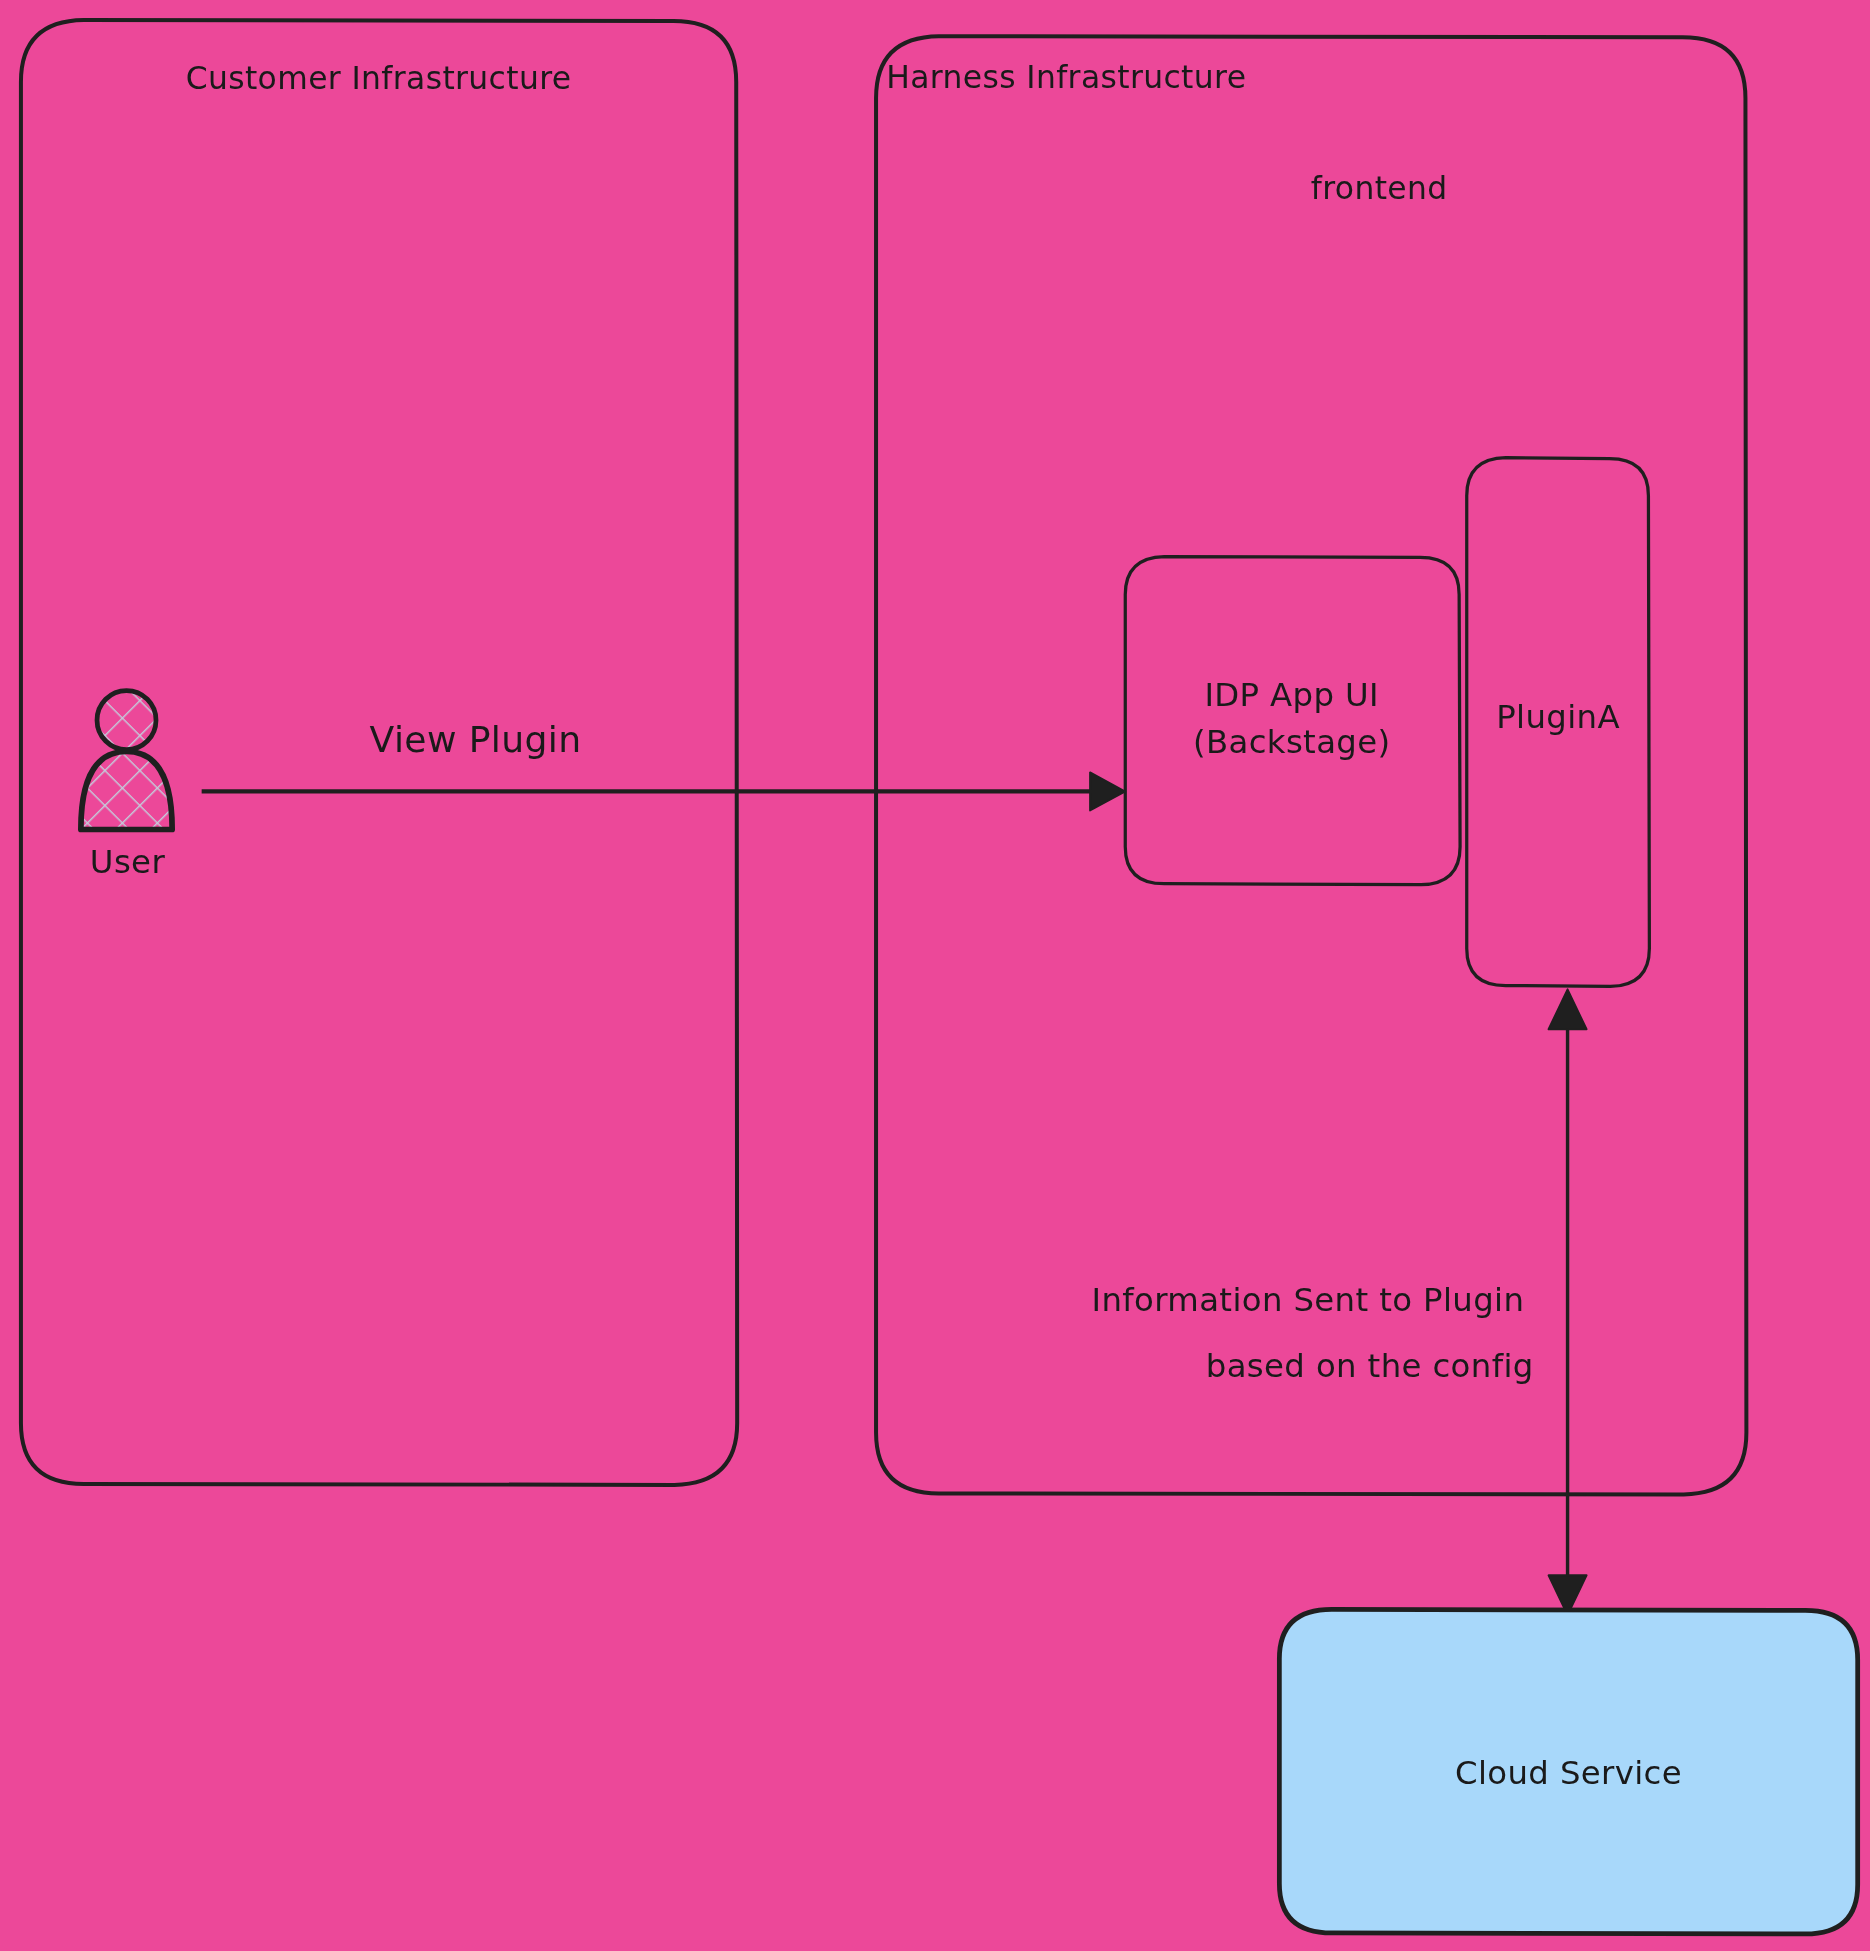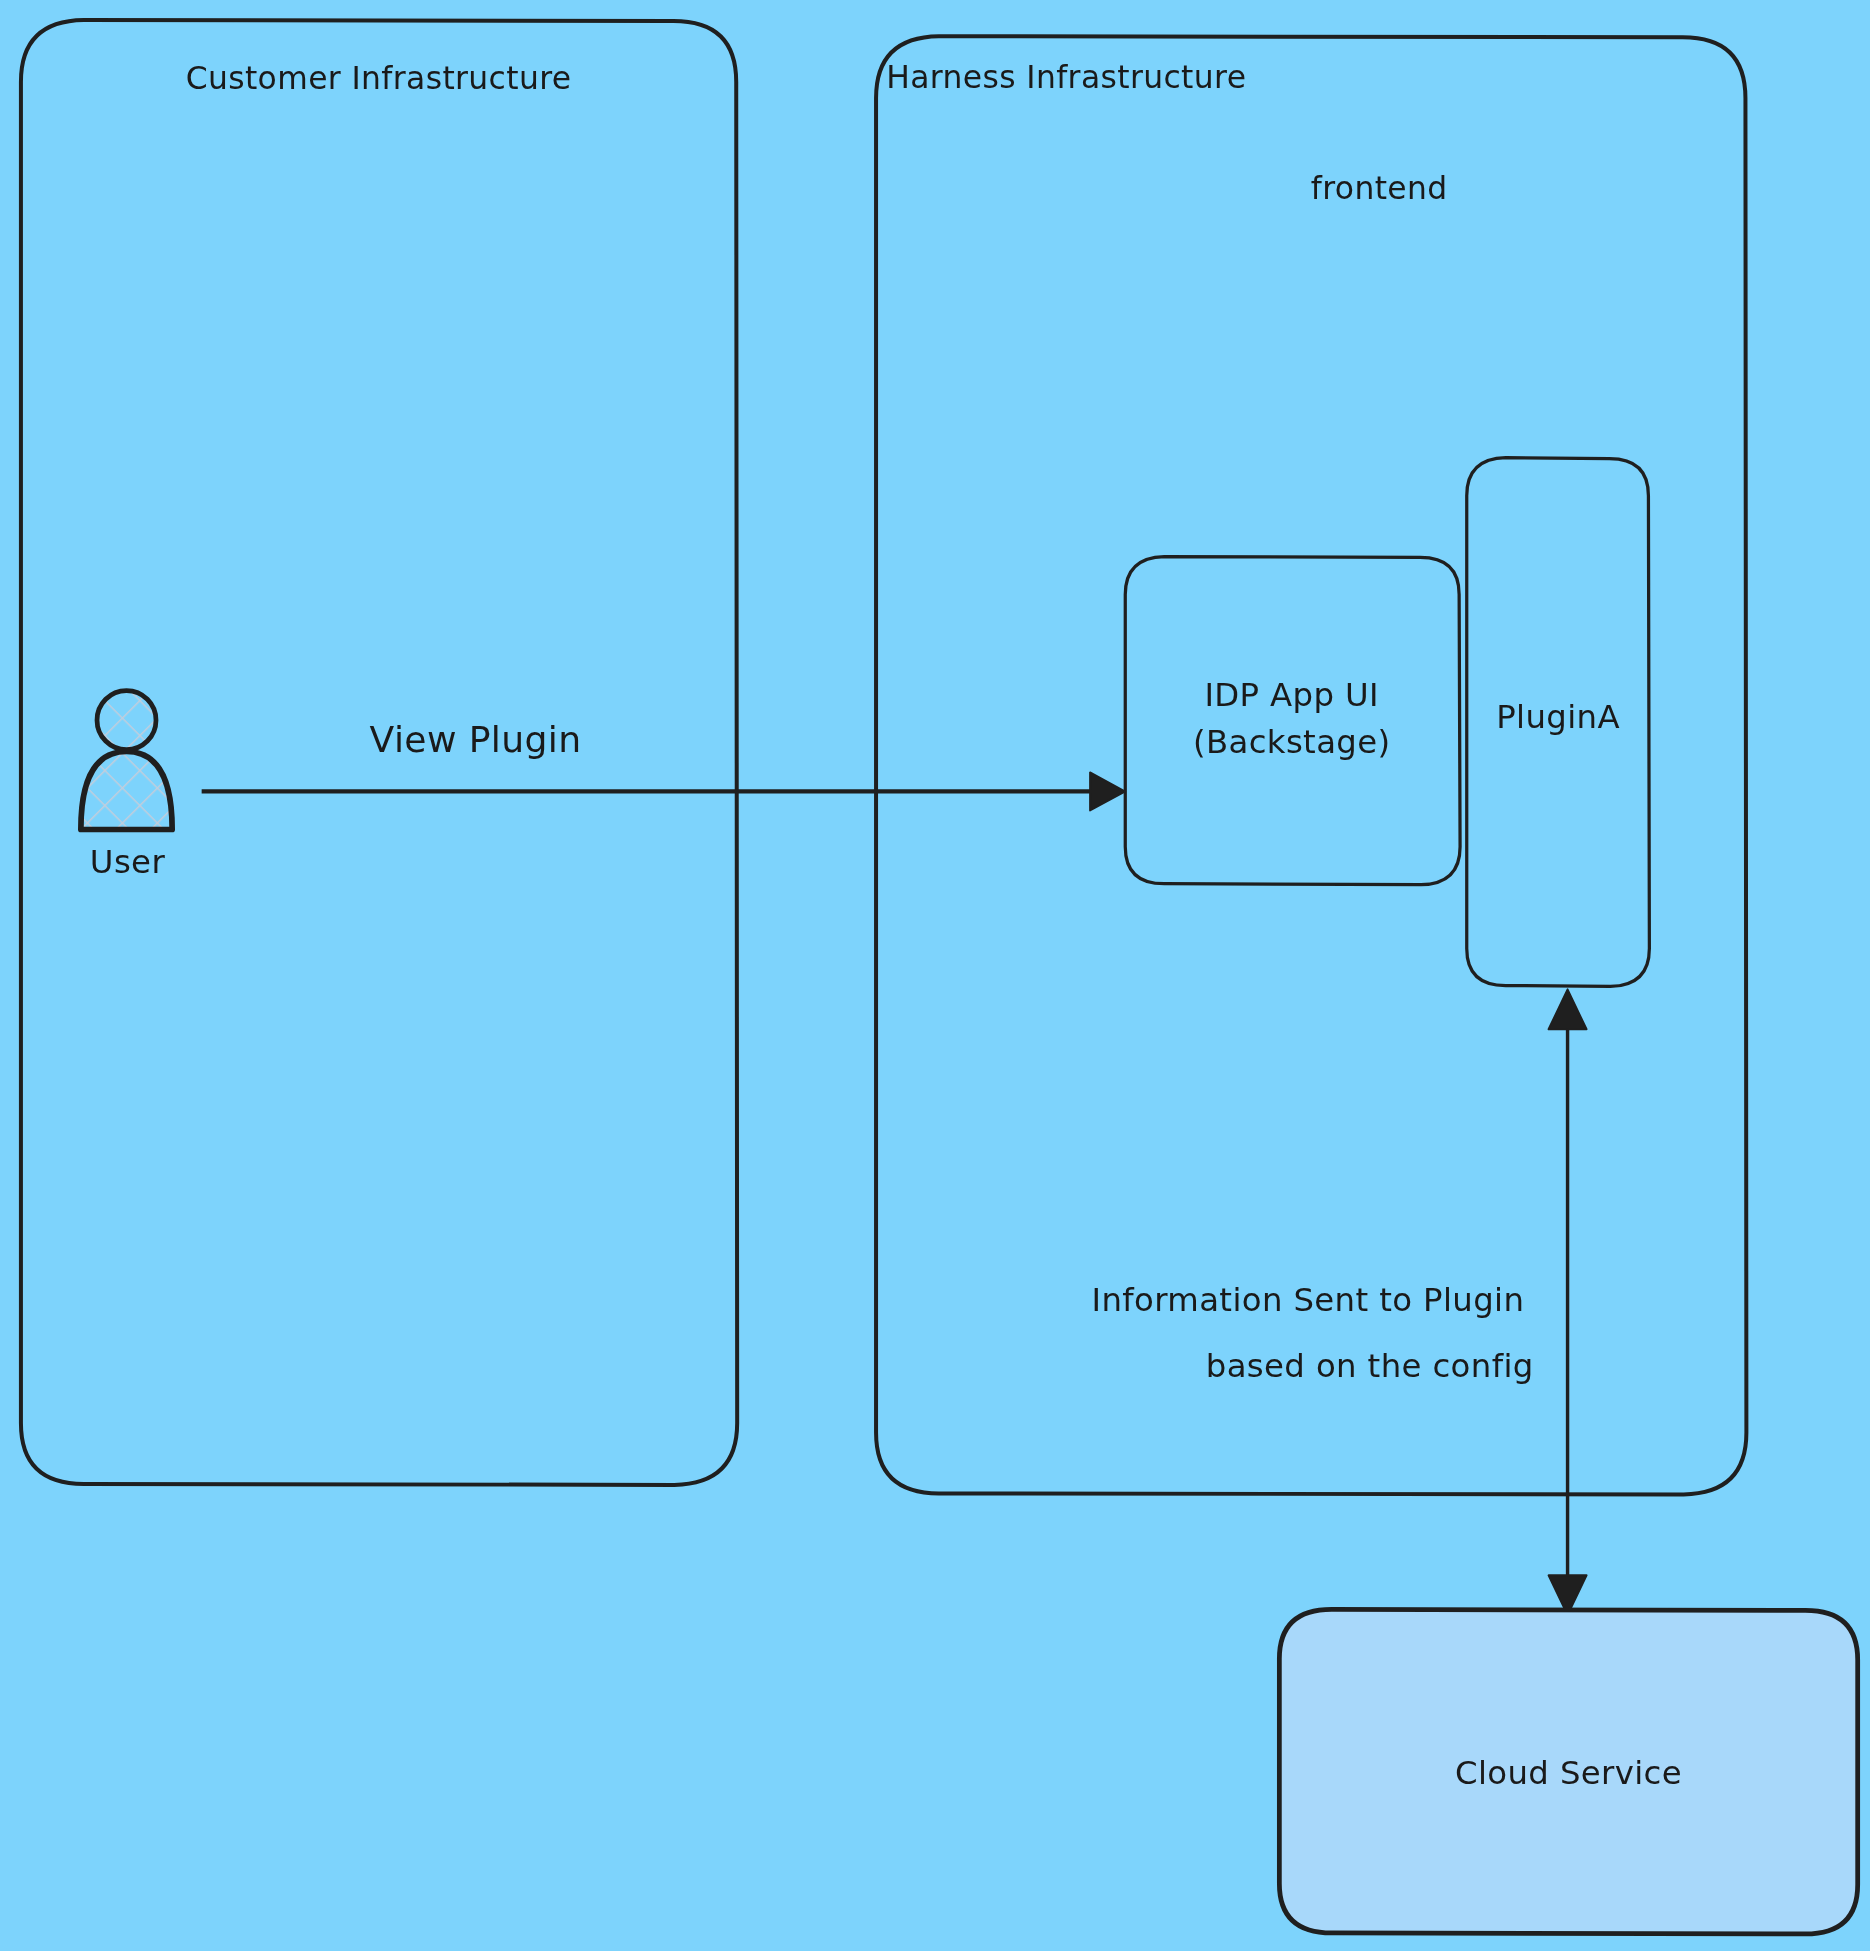--- a/index.html
+++ b/index.html
@@ -7,21 +7,21 @@
     padding: 0;
     background: #ffffff;
   }
   body {
     font-family: "DejaVu Sans", sans-serif;
   }
   #canvas {
     position: relative;
     width: 1871px;
     height: 1952px;
-    background: #7dd3fc;
+    background: #ec4899;
     overflow: hidden;
   }
   #diagram-svg {
     position: absolute;
     top: 0;
     left: 0;
     width: 1871px;
     height: 1952px;
   }
   .dg-text {

